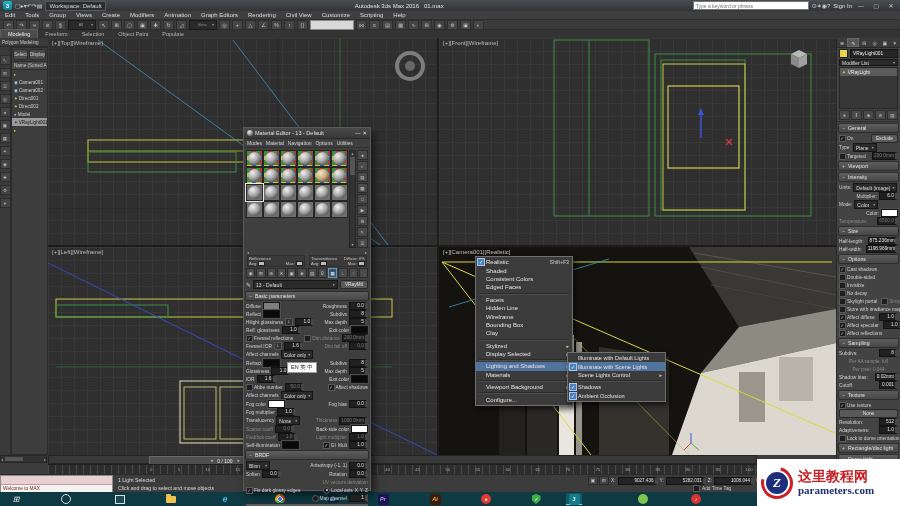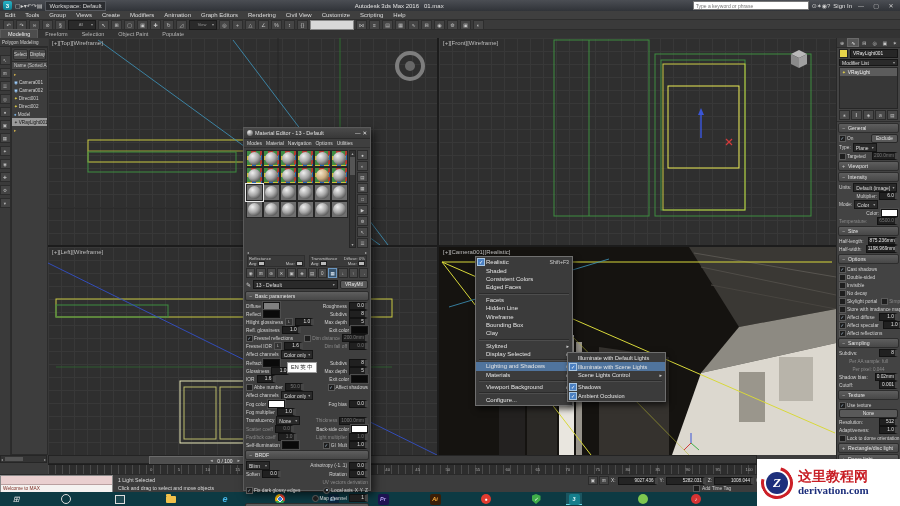--- a/index.html
+++ b/index.html
@@ -1207,17 +1207,17 @@
       </span>
     </div>
 
   <div id="watermark" class="abs">
     <div id="wm-logo">
       <div id="wm-ring"></div>
       <div id="wm-ball">Z</div>
     </div>
     <div id="wm-text">
       <span id="wm-cn">这里教程网</span>
-      <span id="wm-en">derivation.com</span>
+      <span id="wm-en">parameters.com</span>
     </div>
   </div>
 
 </div>
 
 </body></html>

